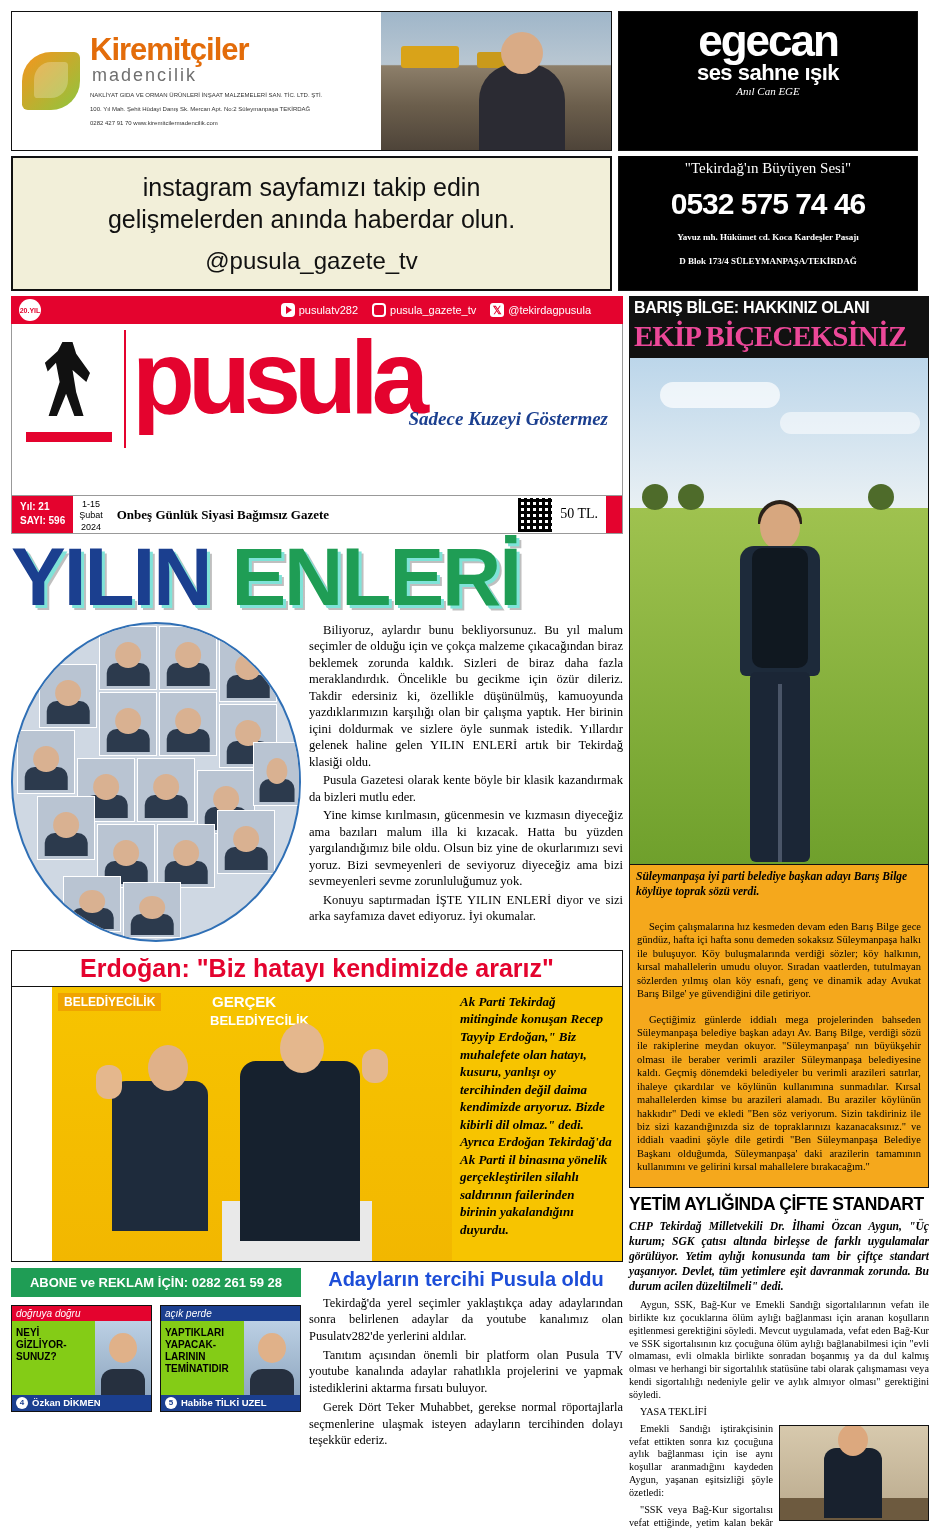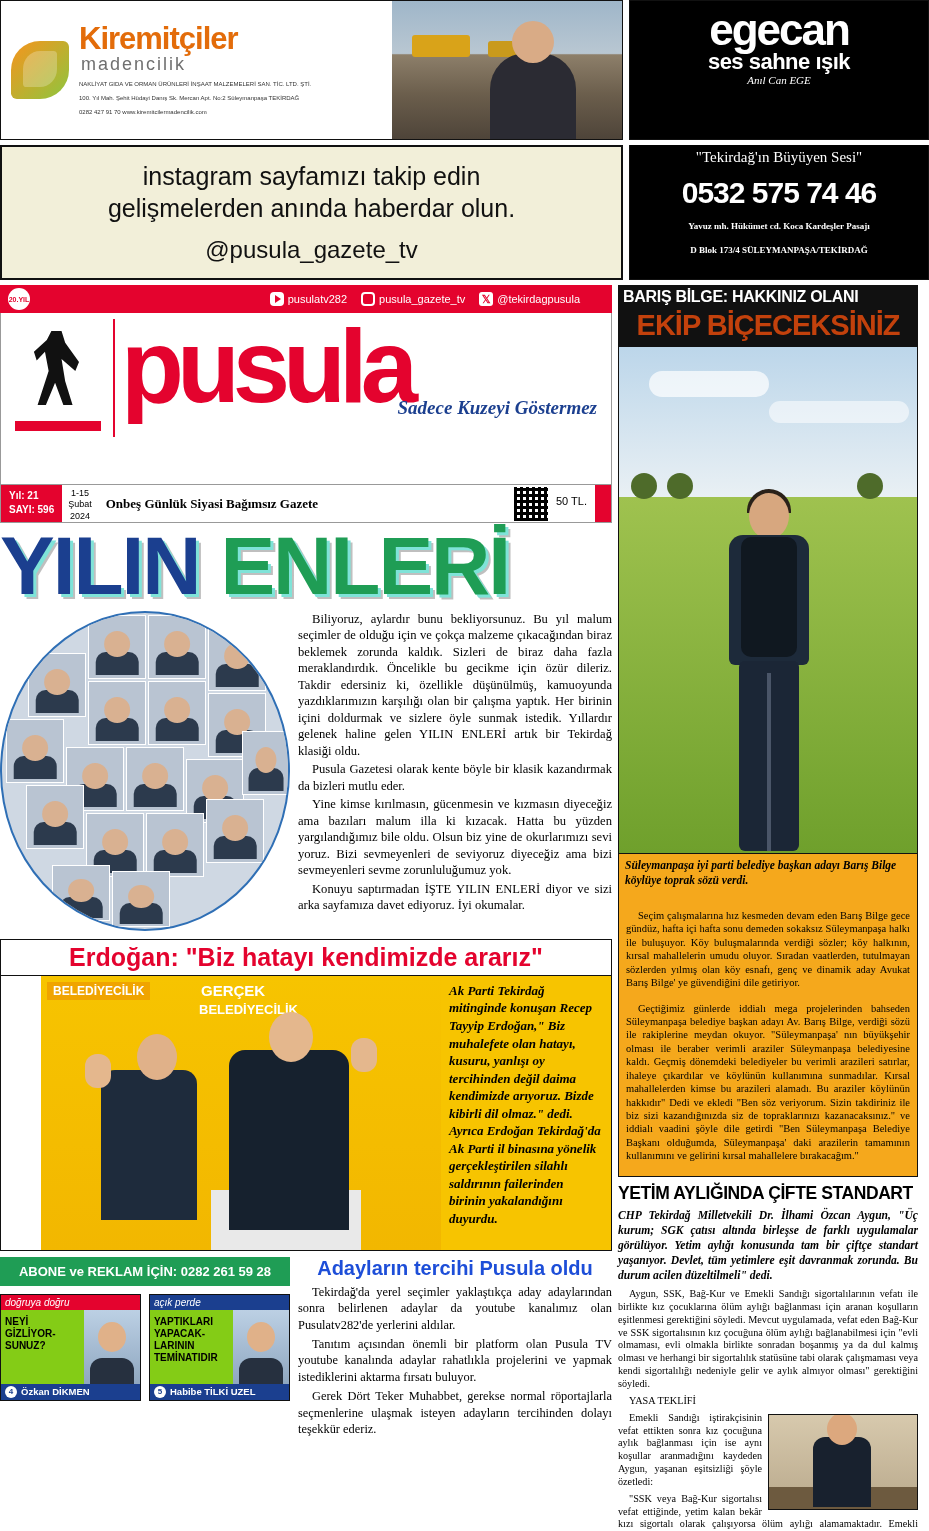--- a/index.html
+++ b/index.html
@@ -4,21 +4,21 @@
 <style>
   * { box-sizing: border-box; }
   html, body { margin:0; padding:0; }
   body {
     width:929px; height:1531px;
     background:#ffffff;
     font-family:"Liberation Serif", serif;
     position:relative;
     overflow:hidden;
   }
-  .page { position:relative; width:929px; height:1531px; padding:0; }
+  .page { position:relative; width:929px; height:1531px; padding:11px; }
 
   
   .toprow { display:flex; gap:6px; height:140px; }
   .ad-kiremit { flex:1 1 auto; width:612px; border:1px solid #111; background:#fff; display:flex; align-items:center; position:relative; overflow:hidden;}
   .kiremit-left { flex:0 0 380px; display:flex; align-items:center; padding-left:10px; gap:10px;}
   .leaf { width:58px; height:58px; position:relative; }
   .leaf:before{content:"";position:absolute;inset:0;border-radius:50% 10% 50% 10%;background:linear-gradient(135deg,#f7941d,#8dc63f);}
   .leaf:after{content:"";position:absolute;left:12px;top:10px;width:34px;height:36px;border-radius:50% 10% 50% 10%;background:#ffffff;opacity:.25;}
   .kiremit-txt .k1{font-family:"Liberation Sans",sans-serif;font-weight:bold;font-size:31px;color:#e36c0a;letter-spacing:-1px;line-height:1;}
   .kiremit-txt .k2{font-family:"Liberation Sans",sans-serif;font-size:18px;color:#6f6f6f;letter-spacing:2px;margin-left:2px;}
@@ -63,27 +63,27 @@
   .mast-figure .fig{position:absolute;left:26px;top:12px;width:46px;height:74px;background:#111;clip-path:polygon(40% 0,62% 0,70% 16%,100% 42%,92% 54%,62% 38%,70% 68%,86% 100%,66% 100%,48% 70%,28% 100%,10% 100%,34% 54%,26% 28%,8% 40%,2% 28%,30% 12%);}
   .mast-figure .base{position:absolute;left:8px;bottom:6px;width:86px;height:10px;background:#e4032e;}
   .mast-info{display:flex;align-items:stretch;border:1px solid #999;border-top:none;height:38px;}
   .mi-red{background:#e4032e;color:#fff;font-family:"Liberation Sans",sans-serif;font-size:10px;font-weight:bold;padding:4px 8px;line-height:1.35;}
   .mi-date{font-size:9px;text-align:center;padding:3px 6px;line-height:1.25;font-family:"Liberation Sans",sans-serif;}
   .mi-mid{flex:1;font-family:"Liberation Serif",serif;font-weight:bold;font-size:13px;display:flex;align-items:center;padding-left:8px;}
   .qr{width:34px;height:34px;margin:2px;background:
      repeating-linear-gradient(90deg,#000 0 3px,#fff 3px 6px),
      repeating-linear-gradient(0deg,#000 0 3px,transparent 3px 6px);
      background-blend-mode:multiply;}
-  .mi-price{font-family:Liberation Sans, sans-serif;font-size:11px;padding:10px 8px 0 6px;}
+  .mi-price{font-family:Liberation Serif, serif;font-size:14px;padding:10px 8px 0 6px;}
   .mi-redend{width:16px;background:#e4032e;}
 
   
   .rightcol{flex:0 0 300px;}
   .bilge-kicker{background:#111;color:#fff;font-family:"Liberation Sans",sans-serif;font-weight:bold;font-size:16px;padding:3px 5px;letter-spacing:-.3px;}
-  .bilge-head{background:#111;color:#c2410c;font-family:Liberation Sans, sans-serif;font-weight:bold;font-size:29px;padding:0 5px 4px;letter-spacing:-1px;text-align:center;}
+  .bilge-head{background:#111;color:#ec4899;font-family:Liberation Serif, serif;font-weight:bold;font-size:29px;padding:0 5px 4px;letter-spacing:-1px;}
   .bilge-photo{height:508px;border:1px solid #111;position:relative;overflow:hidden;background:linear-gradient(#cfe3f2 0%,#e8eef2 26%,#9fc24f 27%,#8fbb3f 60%,#7fae33 100%);}
   .bphoto .sky{position:absolute;left:0;right:0;top:0;height:150px;background:linear-gradient(#bcd6ea,#e9f0f4);}
   .bphoto .cloud{position:absolute;top:24px;left:30px;width:120px;height:26px;background:#fff;opacity:.7;border-radius:16px;}
   .bphoto .cloud2{position:absolute;top:54px;left:150px;width:140px;height:22px;background:#fff;opacity:.55;border-radius:14px;}
   .bphoto .field{position:absolute;left:0;right:0;top:150px;bottom:0;background:linear-gradient(#9fc24f,#6fa02c);}
   .bphoto .tree{position:absolute;top:126px;width:26px;height:26px;background:#4e6b2a;border-radius:50%;}
   .bphoto .person{position:absolute;left:96px;top:146px;width:108px;height:360px;}
   .bphoto .head{position:absolute;left:34px;top:0;width:40px;height:46px;border-radius:50%;background:#d7a77f;}
   .bphoto .hair{position:absolute;left:32px;top:-4px;width:44px;height:24px;border-radius:22px 22px 0 0;background:#2a2119;}
   .bphoto .torso{position:absolute;left:14px;top:42px;width:80px;height:130px;background:#1d2a3a;border-radius:14px 14px 6px 6px;}

